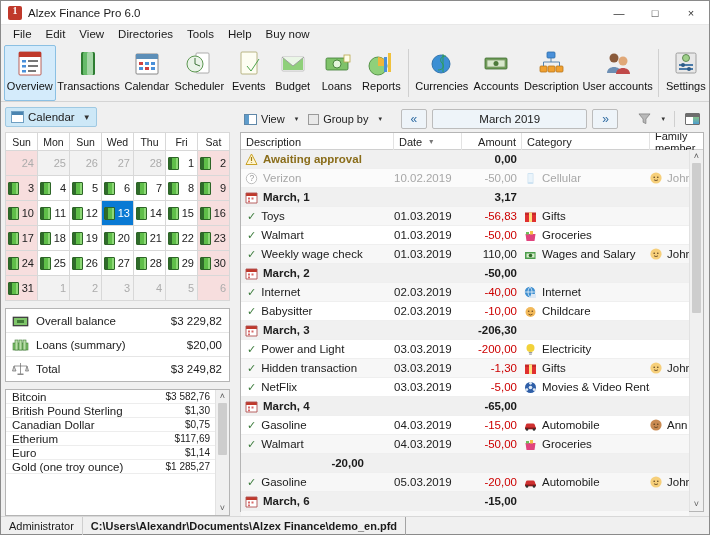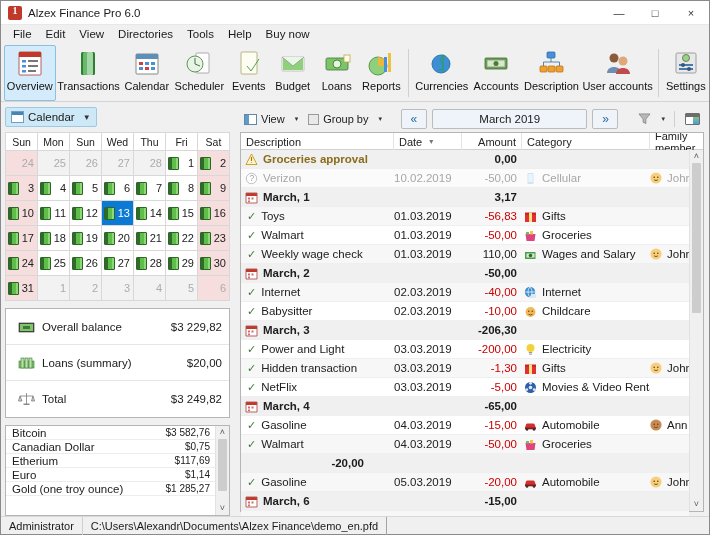--- a/index.html
+++ b/index.html
@@ -75,21 +75,21 @@
   .cal-table td.today .daynum { color:#fff; }
   .cell { display:flex; align-items:center; justify-content:space-between; height:100%; }
   .daynum { font-size:11px; color:#222; }
   .other .daynum { color:#acacac; }
   .bookico { width:11px; height:13px; border-radius:1px;
              background:linear-gradient(90deg,#2f6b2a 0 3px,#5fbe49 3px 7px,#8ed977 7px 11px);
              border:1px solid #2d6527; }
 
   
   .summary { background:#fff; border:1px solid #b5b5b5; margin-top:7px; width:225px; }
-  .sum-row { height:36px; display:flex; align-items:center; padding:0 7px 0 12px;
+  .sum-row { height:24px; display:flex; align-items:center; padding:0 7px 0 6px;
              border-bottom:1px solid #e6e6e6; }
   .sum-row:last-child { border-bottom:none; }
   .sum-ico { width:17px; height:14px; margin-right:7px; flex:0 0 17px; }
   .sum-lbl { flex:1; font-size:11.5px; }
   .sum-val { font-size:11.5px; text-align:right; }
 
   
   .curr-wrap { margin-top:7px; width:225px; flex:1; min-height:0; display:flex;
                border:1px solid #b5b5b5; background:#fff; }
   .curr-list { flex:1; min-width:0; display:flex; flex-direction:column; }
@@ -150,21 +150,21 @@
   .warnrow { color:#8a6d1a; }
   .check { color:#3a7a3a; font-size:11px; margin-right:5px; margin-left:2px;}
   .mini { width:13px; height:13px; flex:0 0 13px; border-radius:2px; }
   .avatar { width:12px;height:12px;border-radius:50%;flex:0 0 12px; }
 
   
   .statusbar { height:18px; flex:0 0 18px; display:flex; align-items:center;
                background:#f0f0f0; border-top:1px solid #d8d8d8; }
   .st-cell { font-size:11px; color:#1a1a1a; padding:0 8px; height:18px;
              display:flex; align-items:center; }
-  .st-cell.b { border-left:1px solid #cfcfcf; border-right:1px solid #a3a3a3; }
+  .st-cell.b { border-left:1px solid #cfcfcf; border-right:1px solid #a3a3a3;font-weight:bold; }
   .st-grip { flex:1; }
 </style>
 </head>
 <body>
 
 <div class="window">
 
   <div class="titlebar">
     <div class="app-icon"></div>
     <div class="title-text">Alzex Finance Pro 6.0</div>
@@ -636,20 +636,24 @@
           </div>
         </div>
 
       <div class="curr-wrap">
         <div class="curr-list" id="currlist">
             <div class="curr-row">
               <span class="curr-name">Bitcoin</span>
               <span class="curr-val">$3 582,76</span>
             </div>
             <div class="curr-row">
+              <span class="curr-name">British Pound Sterling</span>
+              <span class="curr-val">$1,30</span>
+            </div>
+            <div class="curr-row">
               <span class="curr-name">Canadian Dollar</span>
               <span class="curr-val">$0,75</span>
             </div>
             <div class="curr-row">
               <span class="curr-name">Etherium</span>
               <span class="curr-val">$117,69</span>
             </div>
             <div class="curr-row">
               <span class="curr-name">Euro</span>
               <span class="curr-val">$1,14</span>
@@ -719,21 +723,21 @@
           </div>
         <div class="gbody">
           <div class="grows" id="grows">
               <div class="grow group">
                 <div class="c-desc" style="width: 153px; flex: 0 0 153px; padding-left: 4px;">
                   <span style="width: 13px; height: 13px; margin-right: 5px; flex: 0 0 13px; display: inline-block;"><svg viewBox="0 0 13 13" width="13" height="13">
                       <path d="M6.5 1 L12 11.5 L1 11.5 Z" fill="#fff5cf" stroke="#c9a227" stroke-width="1"></path>
                       <path d="M6.5 4 L6.5 8" fill="none" stroke="#a07c10" stroke-width="1.2"></path>
                       <path d="M6.5 9.4 L6.5 10" fill="none" stroke="#a07c10" stroke-width="1.3"></path>
                     </svg></span>
-                  <span class="cell-txt warnrow">Groceries approval</span>
+                  <span class="cell-txt warnrow">Awaiting approval</span>
                 </div>
                 <div class="c-date cell-txt" style="width: 68px; flex: 0 0 68px;"></div>
                 <div class="c-amt cell-txt" style="width: 60px; flex: 0 0 60px; color: rgb(26, 26, 26);">0,00</div>
                 <div class="c-cat" style="width: 128px; flex: 0 0 128px; padding-left: 2px;"></div>
                 <div class="c-fam" style="width: 80px; flex: 0 0 80px;"></div>
               </div>
               <div class="grow pending">
                 <div class="c-desc" style="width: 153px; flex: 0 0 153px; padding-left: 4px;">
                   <span style="width: 13px; height: 13px; margin-right: 5px; flex: 0 0 13px; display: inline-block;"><svg viewBox="0 0 13 13" width="13" height="13">
                       <circle cx="6.5" cy="6.5" r="5.2" fill="#ffffff" stroke="#b8b8b8" stroke-width="0.9"></circle>

